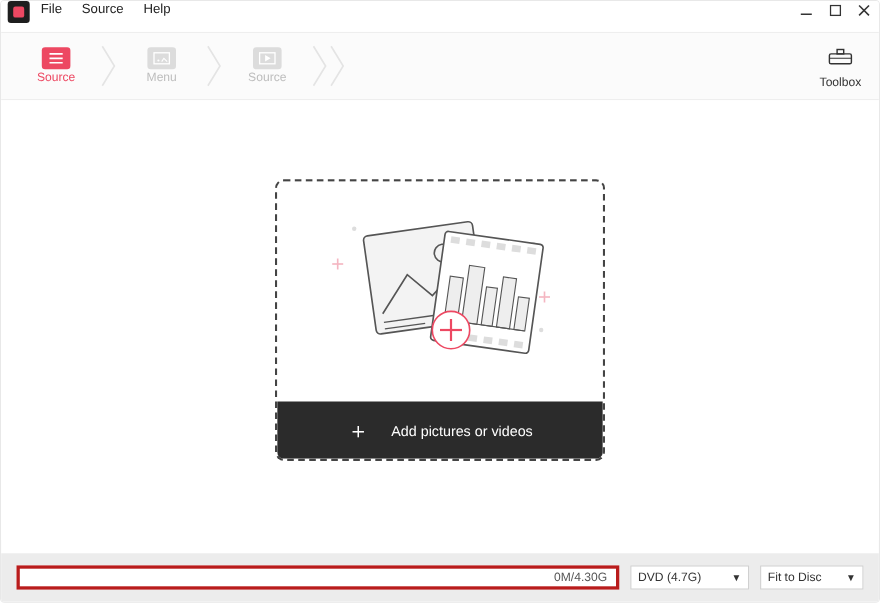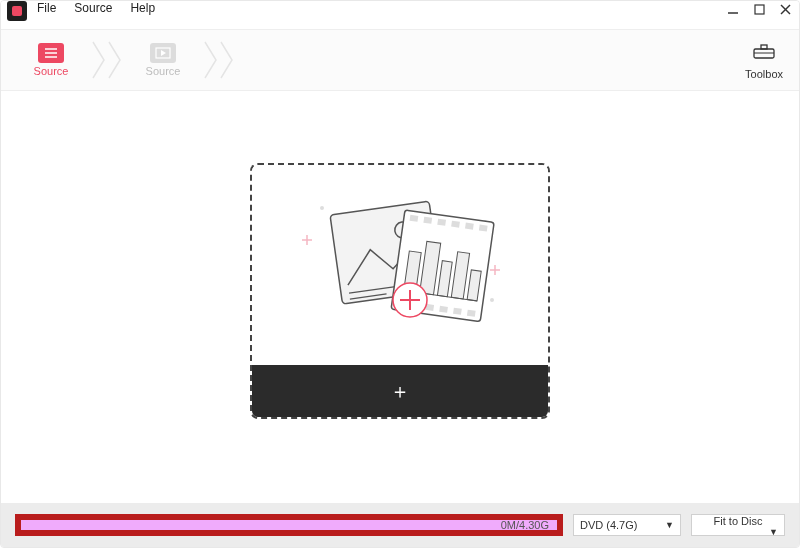--- a/index.html
+++ b/index.html
@@ -29,24 +29,24 @@
 
   
   .main { height: 400px; background: #fff; display: flex; align-items: center; justify-content: center; }
   .dropzone { width: 300px; border: 2px dashed #444; border-radius: 8px; overflow: hidden; cursor: pointer; }
   .drop-illus { height: 200px; background: #fff; display:flex; align-items:center; justify-content:center; }
   .drop-bar { height: 52px; background: #2b2b2b; color: #fff; display: flex; align-items: center; justify-content: center; gap: 20px; font-size: 13px; }
   .plus-small { font-size: 20px; font-weight: 200; color: #fff; }
 
   
   .bottom { position: absolute; left: 0; right: 0; bottom: 0; height: 44px; background: #ececec; padding: 8px 14px; display: flex; align-items: center; gap: 10px; }
-  .capacity { flex: 1; height: 22px; background: #f0abfc; border: 6px solid #b91c1c; display: flex; align-items: center; justify-content: flex-end; padding: 0 8px; font-size: 11px; color: #555; }
+  .capacity { flex: 1; height: 22px; background: #ffffff; border: 3px solid #b91c1c; display: flex; align-items: center; justify-content: flex-end; padding: 0 8px; font-size: 11px; color: #555; }
   .select { height: 22px; background: #fff; border: 1px solid #d0d0d0; display: flex; align-items: center; padding: 0 6px; font-size: 11px; color: #333; cursor: pointer; gap: 0; }
   .sel-disc { width: 108px; }
-  .sel-fit { width: 94px; flex-direction: column; }
+  .sel-fit { width: 94px; }
   .caret { margin-left: auto; font-size: 9px; color: #333; }
 </style>
 </head>
 <body>
 
 <div class="titlebar">
   <div class="app-icon">
       <div class="app-icon-inner"></div>
     </div>
   <div class="menu">
@@ -84,20 +84,30 @@
         </svg>
     </div>
     <span class="step-label">Source</span>
   </div>
   <div class="chev">
       <svg width="14" height="40" viewBox="0 0 14 40">
         <polyline points="1,2 12,20 1,38" fill="none" stroke="#e4e4e4" stroke-width="1.5"></polyline>
       </svg>
     </div>
 
+  <div class="step">
+    <div class="inactive-icon">
+      <svg width="16" height="12" viewBox="0 0 16 12">
+          <rect x="1" y="1" width="14" height="10" fill="none" stroke="#fff" stroke-width="1.2"></rect>
+          <circle cx="5" cy="8" r="1" fill="#fff"></circle>
+          <polyline points="8,9 10,6 13,9" fill="none" stroke="#fff" stroke-width="1"></polyline>
+        </svg>
+    </div>
+    <span class="step-label">Menu</span>
+  </div>
   <div class="chev">
       <svg width="14" height="40" viewBox="0 0 14 40">
         <polyline points="1,2 12,20 1,38" fill="none" stroke="#e4e4e4" stroke-width="1.5"></polyline>
       </svg>
     </div>
 
   <div class="step">
     <div class="inactive-icon">
       <svg width="16" height="12" viewBox="0 0 16 12">
           <rect x="1" y="1" width="14" height="10" fill="none" stroke="#fff" stroke-width="1.2"></rect>
@@ -183,20 +193,21 @@
 
         <g>
           <circle cx="140" cy="120" r="17" fill="#fff" stroke="#ed4862" stroke-width="1.5"></circle>
           <line x1="140" y1="110" x2="140" y2="130" stroke="#ed4862" stroke-width="2"></line>
           <line x1="130" y1="120" x2="150" y2="120" stroke="#ed4862" stroke-width="2"></line>
         </g>
       </svg>
     </div>
     <div class="drop-bar">
       <span class="plus-small">＋</span>
+      <span>Add pictures or videos</span>
     </div>
   </div>
 </div>
 
 <div class="bottom">
   <div class="capacity">
     <span>0M/4.30G</span>
   </div>
   <div class="select sel-disc">
     <span>DVD (4.7G)</span>

